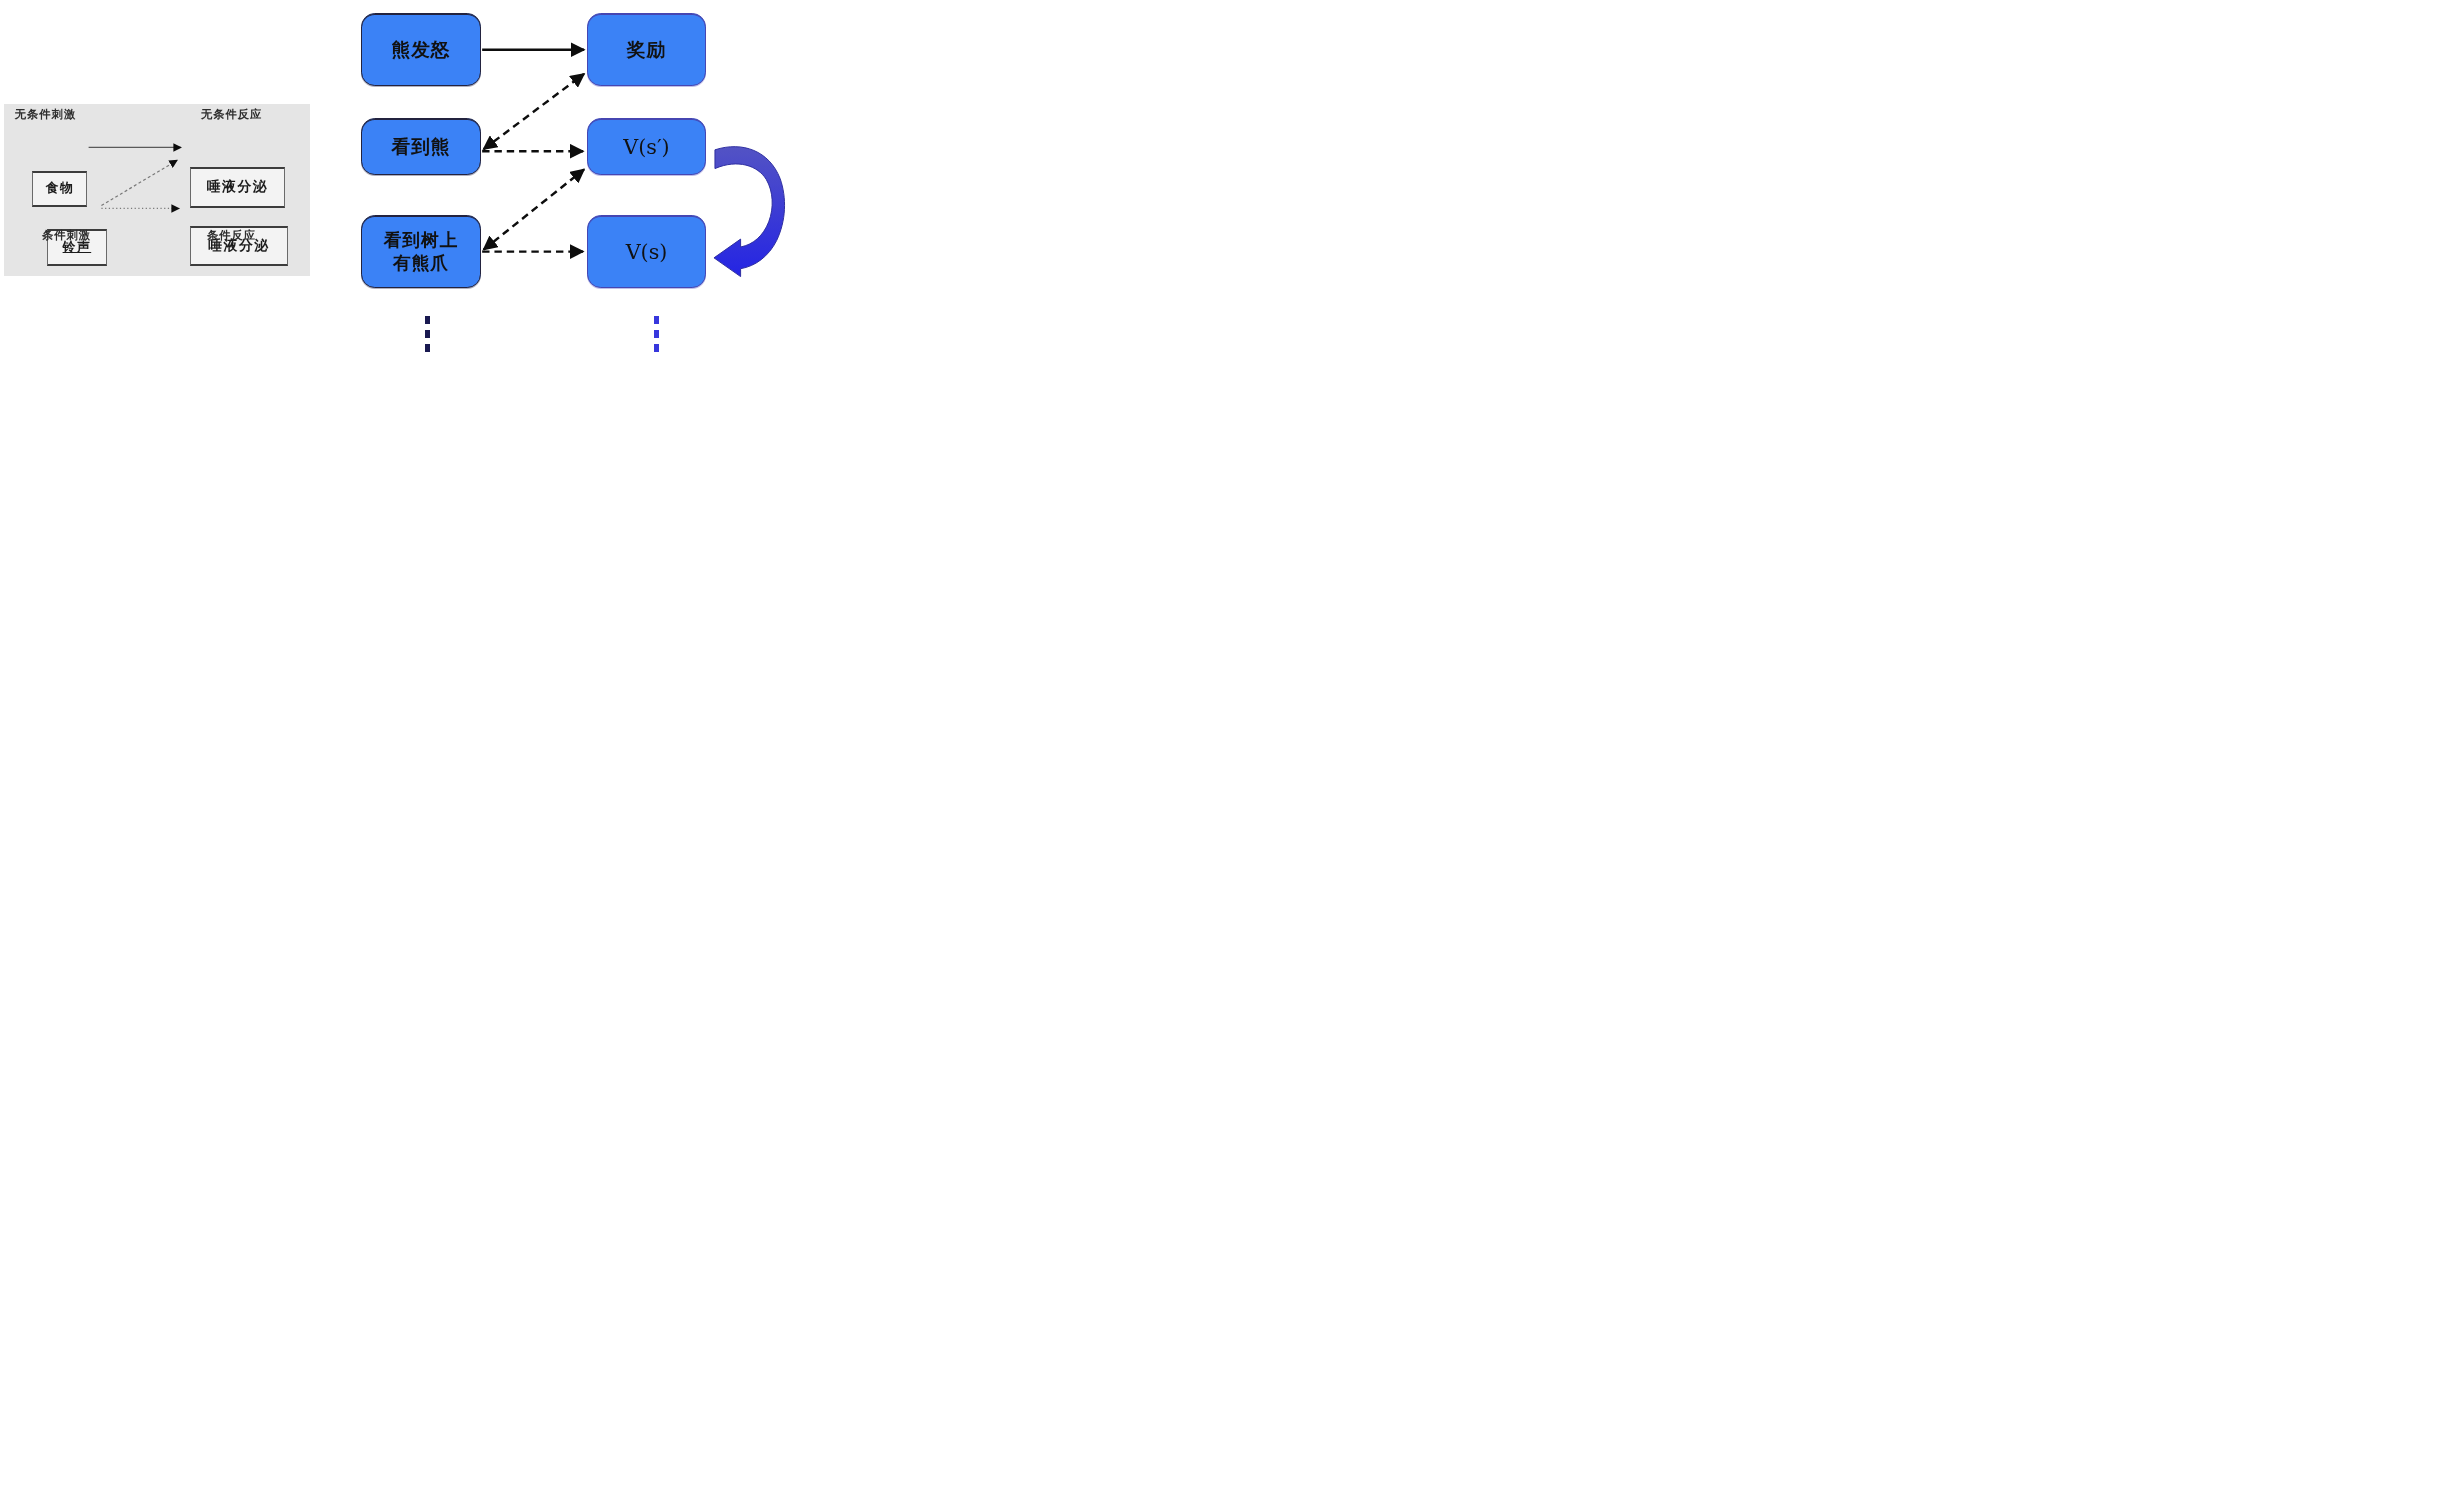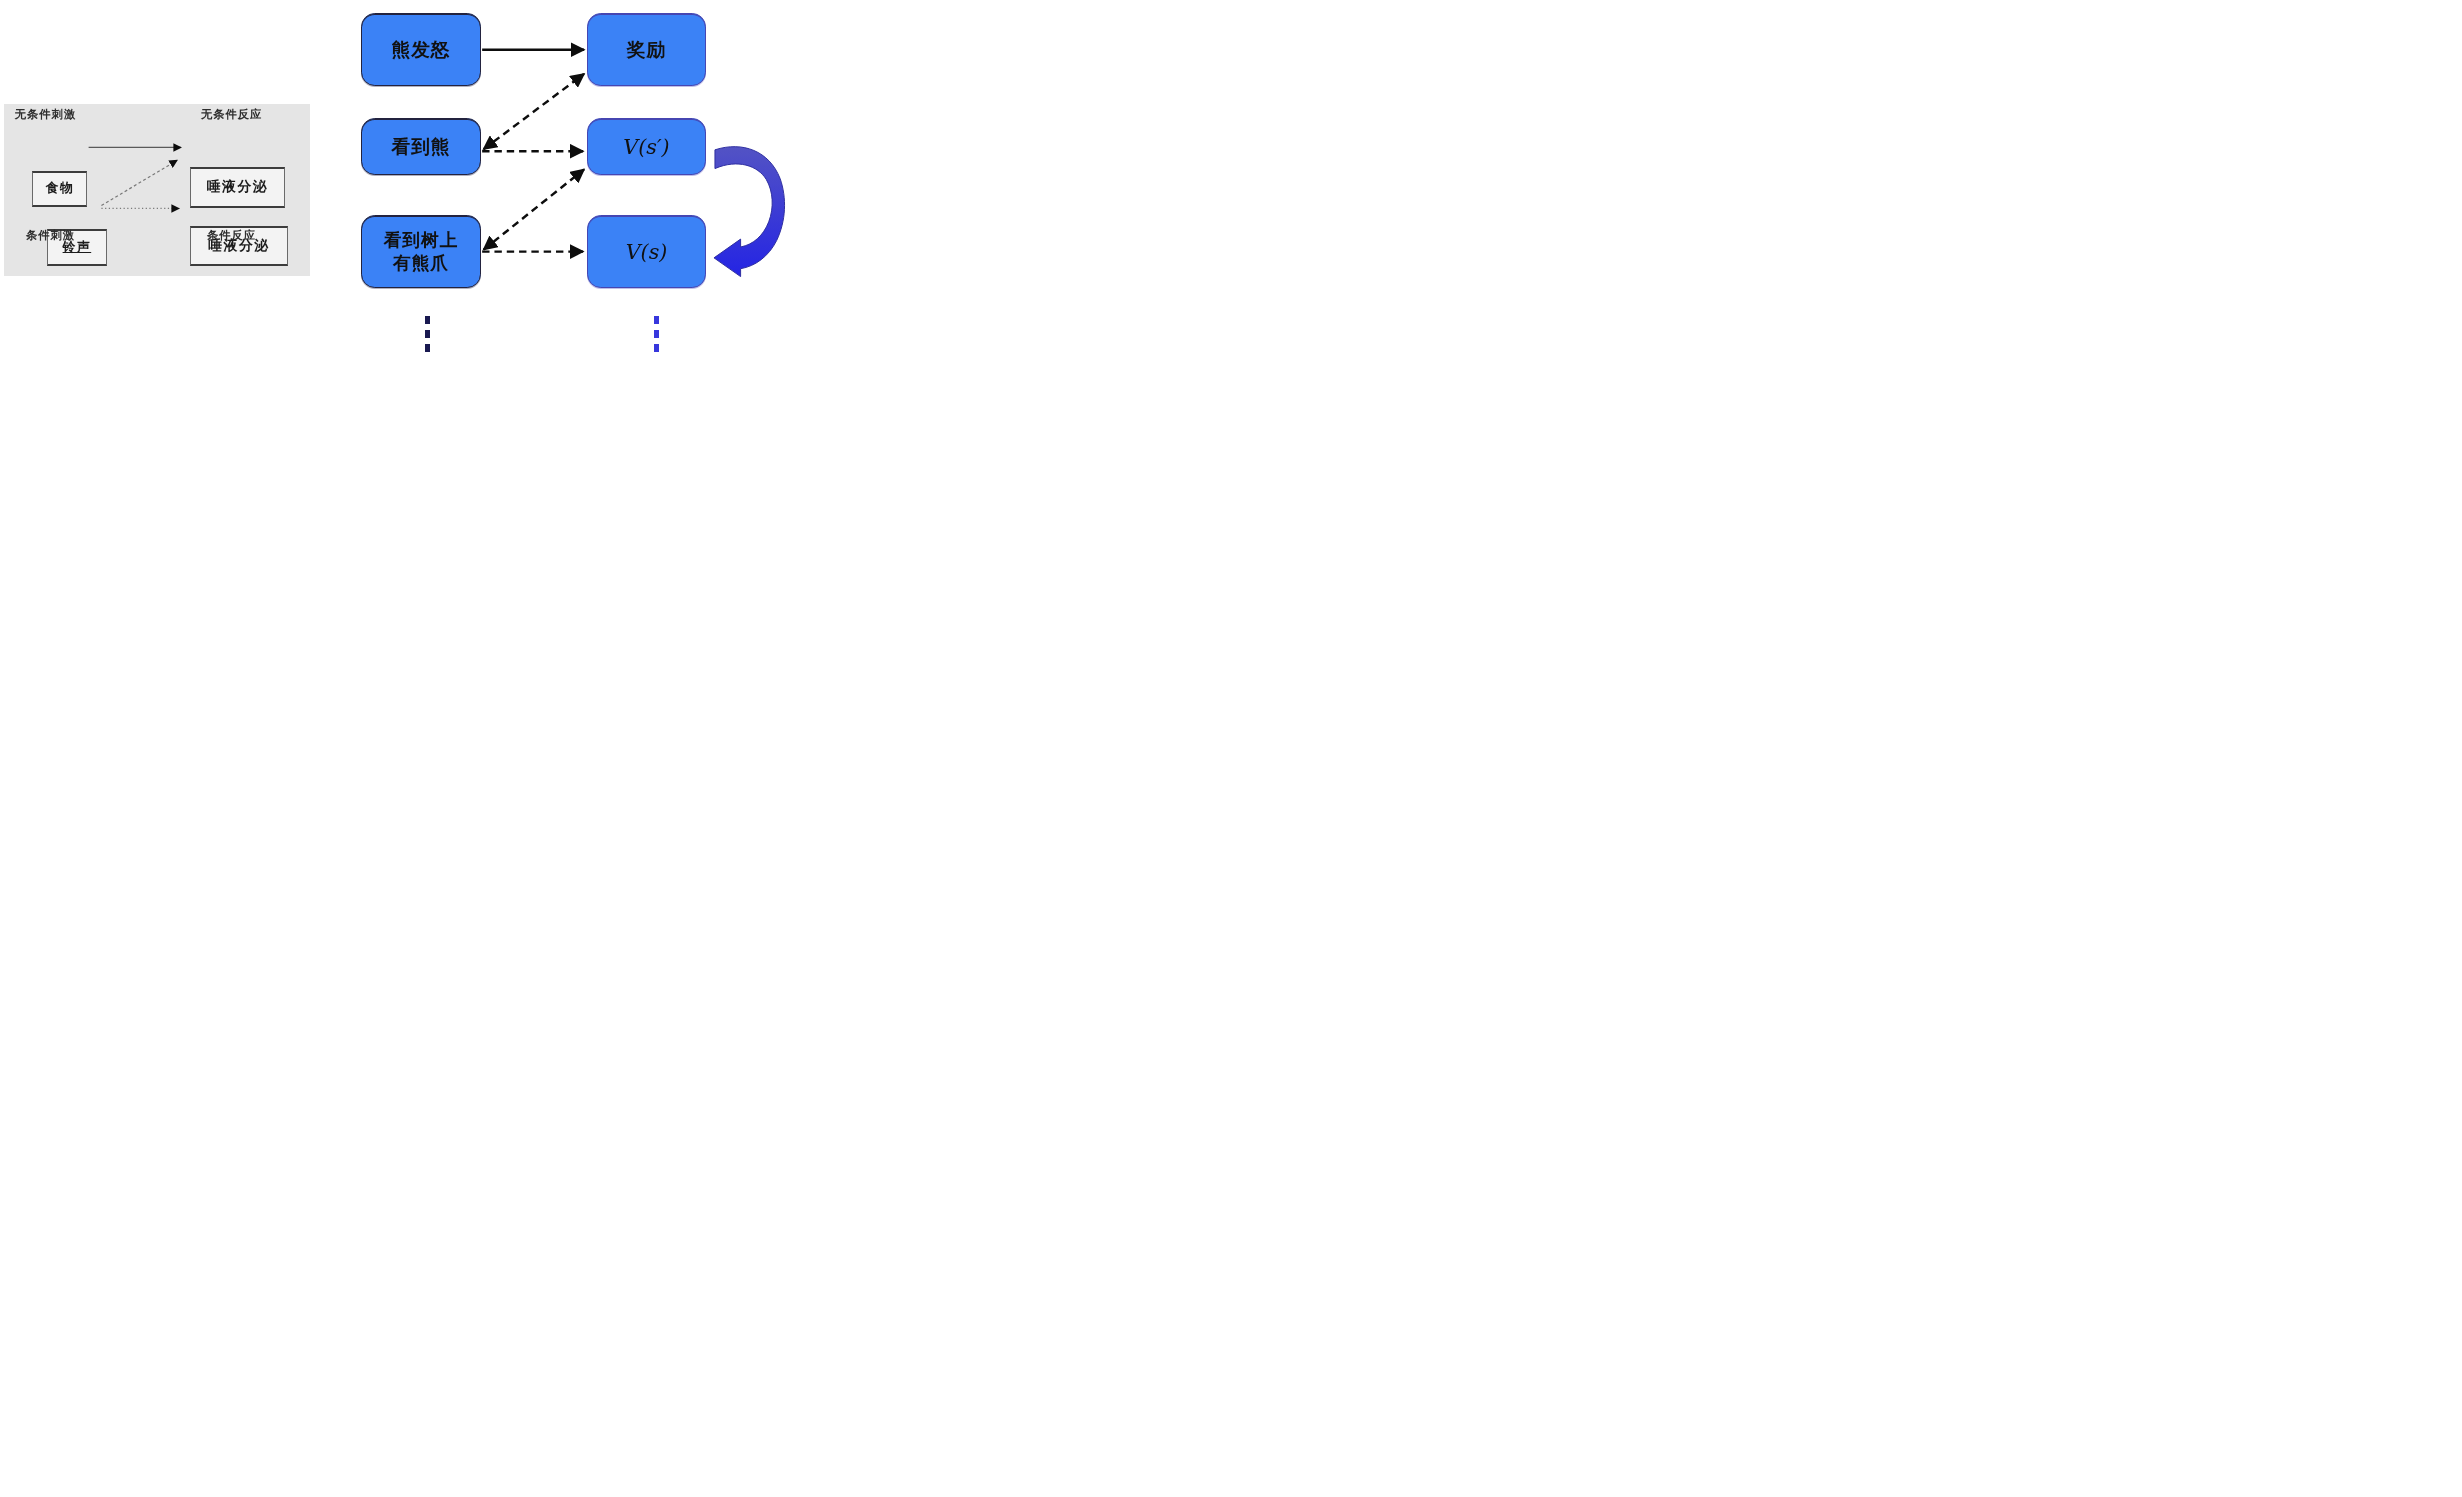--- a/index.html
+++ b/index.html
@@ -31,21 +31,21 @@
   .panel{
     position:absolute;left:3.9px;top:104px;width:306px;height:172px;
     background:var(--panel_bg);
   }
   .plabel{
     position:absolute;font-size:11.3px;font-weight:700;color:var(--panel_text);
     letter-spacing:1px;white-space:nowrap;
   }
   .plabel.tl{left:10.8px;top:3px;}
   .plabel.tr{left:197px;top:3px;}
-  .plabel.bl{left:22px;top:124px;}
+  .plabel.bl{left:38px;top:124px;}
   .plabel.br{left:203px;top:124px;}
   .pbox{
     position:absolute;background:var(--panel_box_bg);
     border:1px solid var(--panel_border);
     border-top:2px solid var(--panel_border_strong);
     border-bottom:2px solid var(--panel_border_strong);
     display:flex;align-items:center;justify-content:center;
     font-weight:700;color:#1c1c1c;letter-spacing:1.5px;
     box-sizing:border-box;
     margin-top:44px;
@@ -64,21 +64,21 @@
     position:absolute;background:#3b82f6;border-radius:13.8px;
     display:flex;flex-direction:column;align-items:center;justify-content:center;
     box-sizing:border-box;text-align:center;
   }
   .rbox.stim{border:1.5px solid var(--stimulus_border);
     box-shadow:inset 0 1px 0 var(--stimulus_border),0 1px 0 rgba(30,30,70,.35);}
   .rbox.val{border:1.5px solid var(--value_border);
     box-shadow:inset 0 1px 0 var(--value_border),0 1px 0 rgba(70,70,190,.35);text-align:right;}
   .rbox .zh{font-size:18.7px;font-weight:700;color:var(--box_text);letter-spacing:1px;line-height:1.25;}
   .rbox .zh2{font-size:17.7px;font-weight:700;color:var(--box_text);letter-spacing:1px;line-height:1.3;}
-  .rbox .math{font-family:"DejaVu Serif","Liberation Serif",serif;font-style:italic;
+  .rbox .math{font-family:"DejaVu Serif","Liberation Serif",serif;
     font-size:20.7px;color:var(--box_text);}
   .colA{left:361px;width:120px;}
   .colB{left:587px;width:119px;}
   .row1{top:13.3px;height:73px;}
   .row2{top:118px;height:57px;}
   .row3{top:215px;height:73px;}
   .rl-arrows{position:absolute;left:0;top:0;pointer-events:none;}
   .ra-solid{stroke:var(--arrow_black);stroke-width:5;fill:none;}
   .ra-dash{stroke:var(--arrow_black);stroke-width:5;fill:none;stroke-dasharray:15 10;}
   

